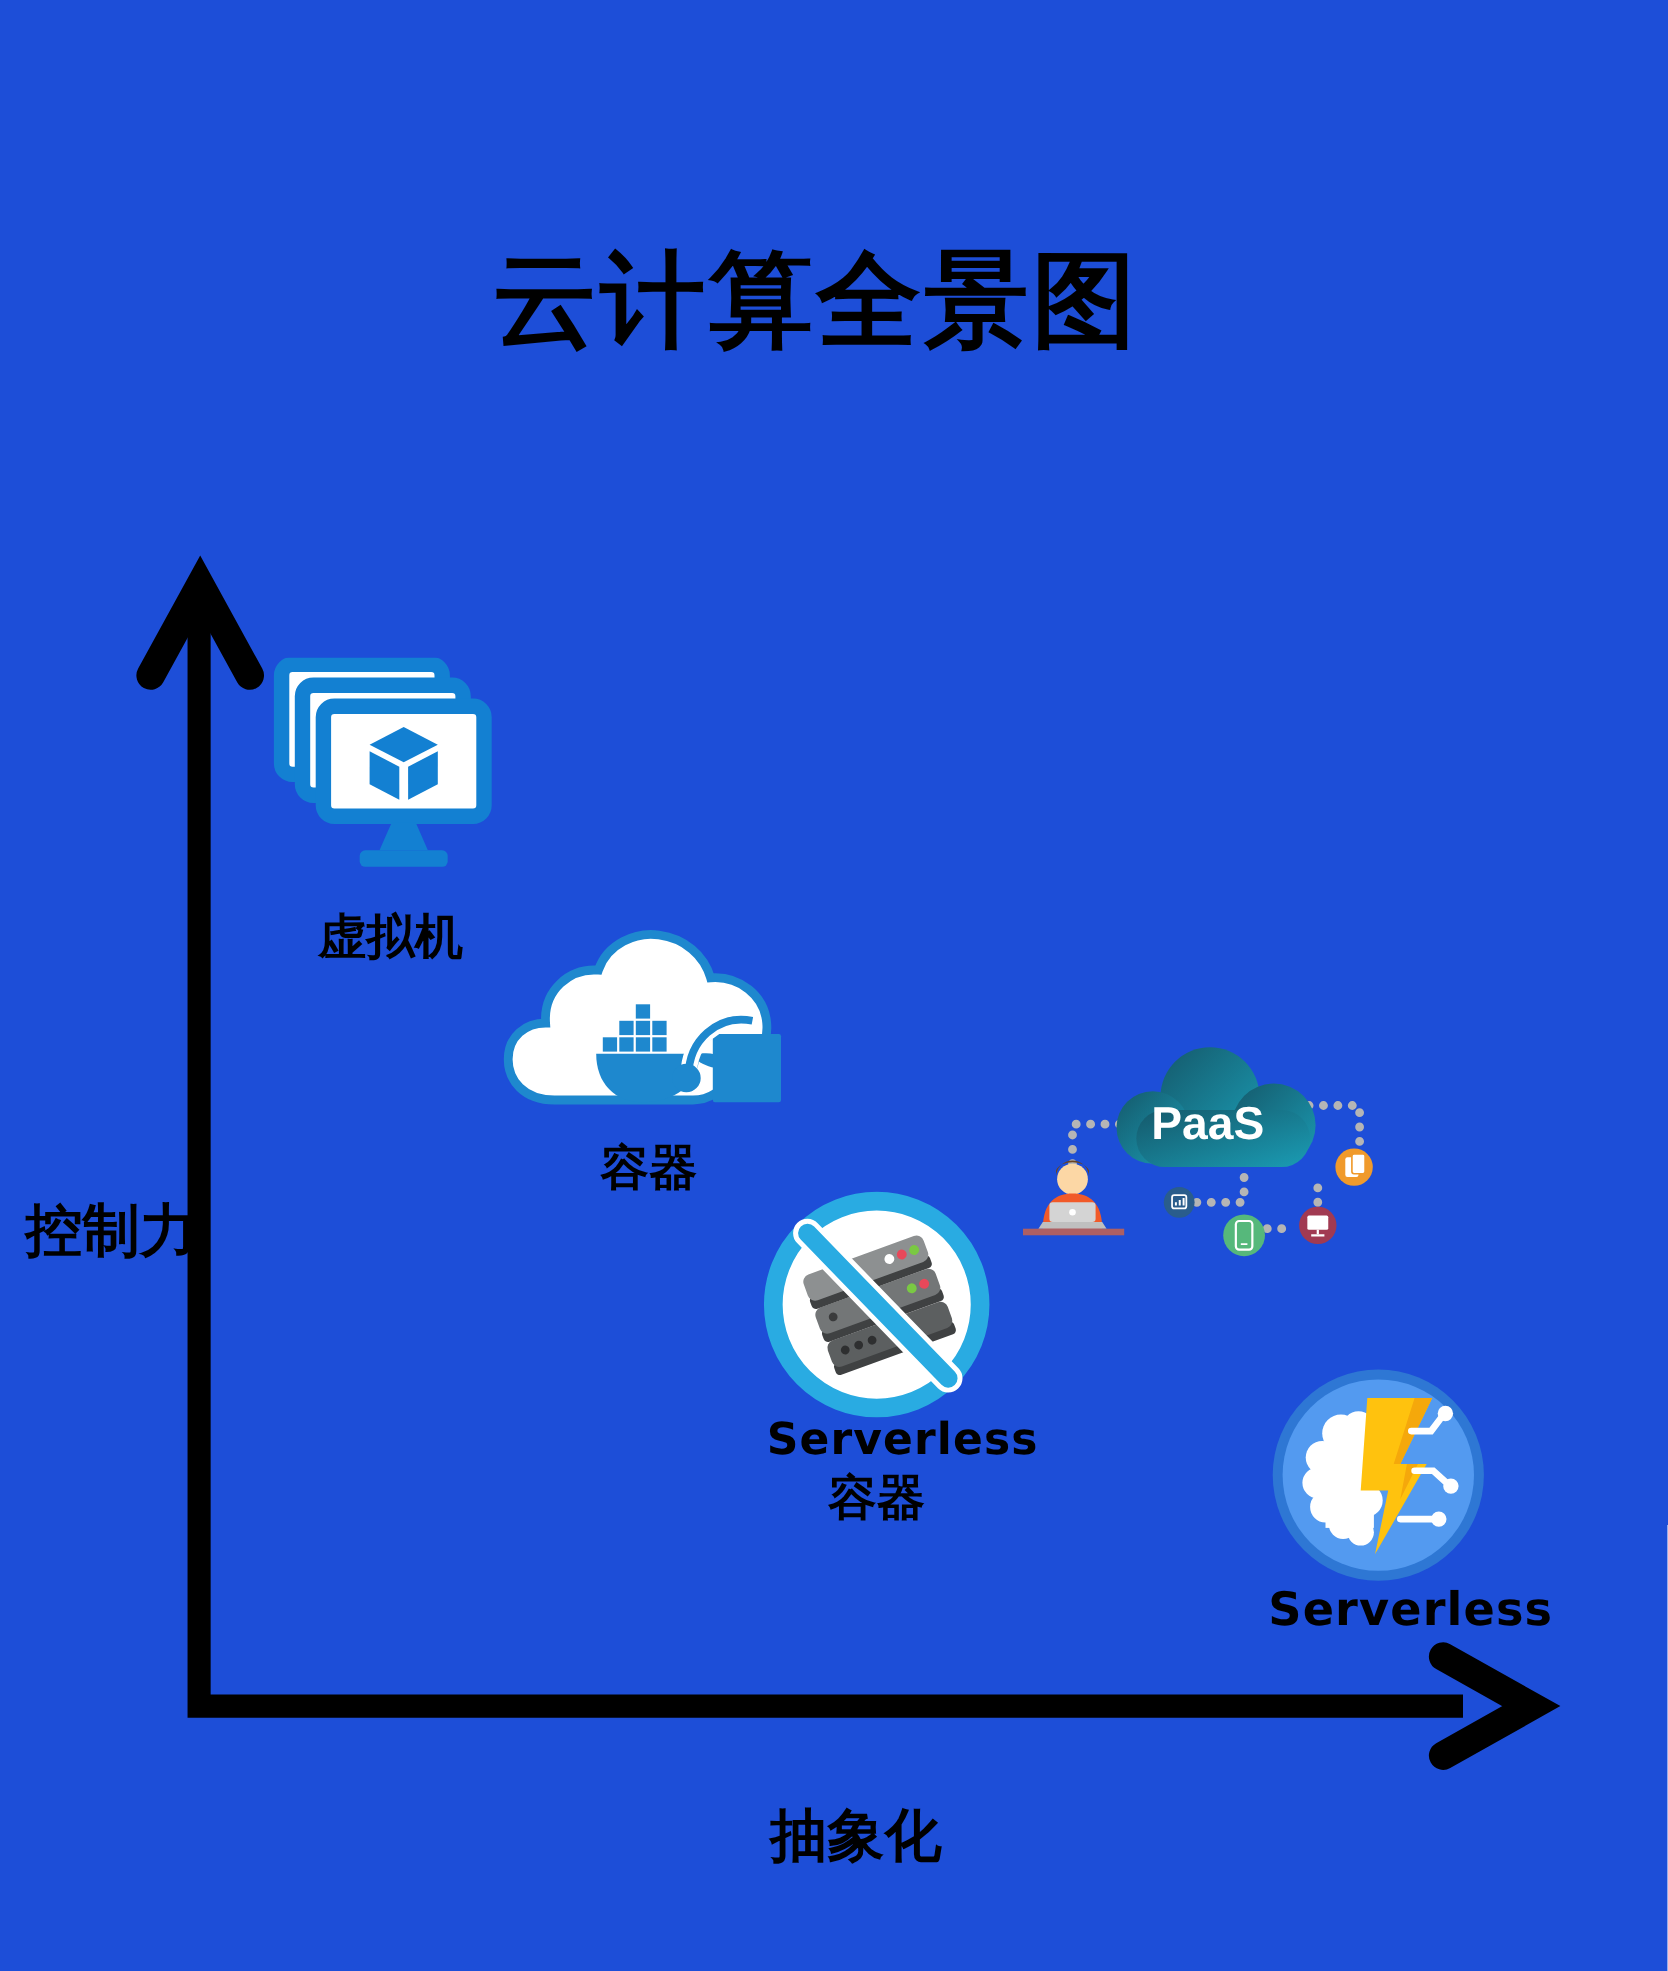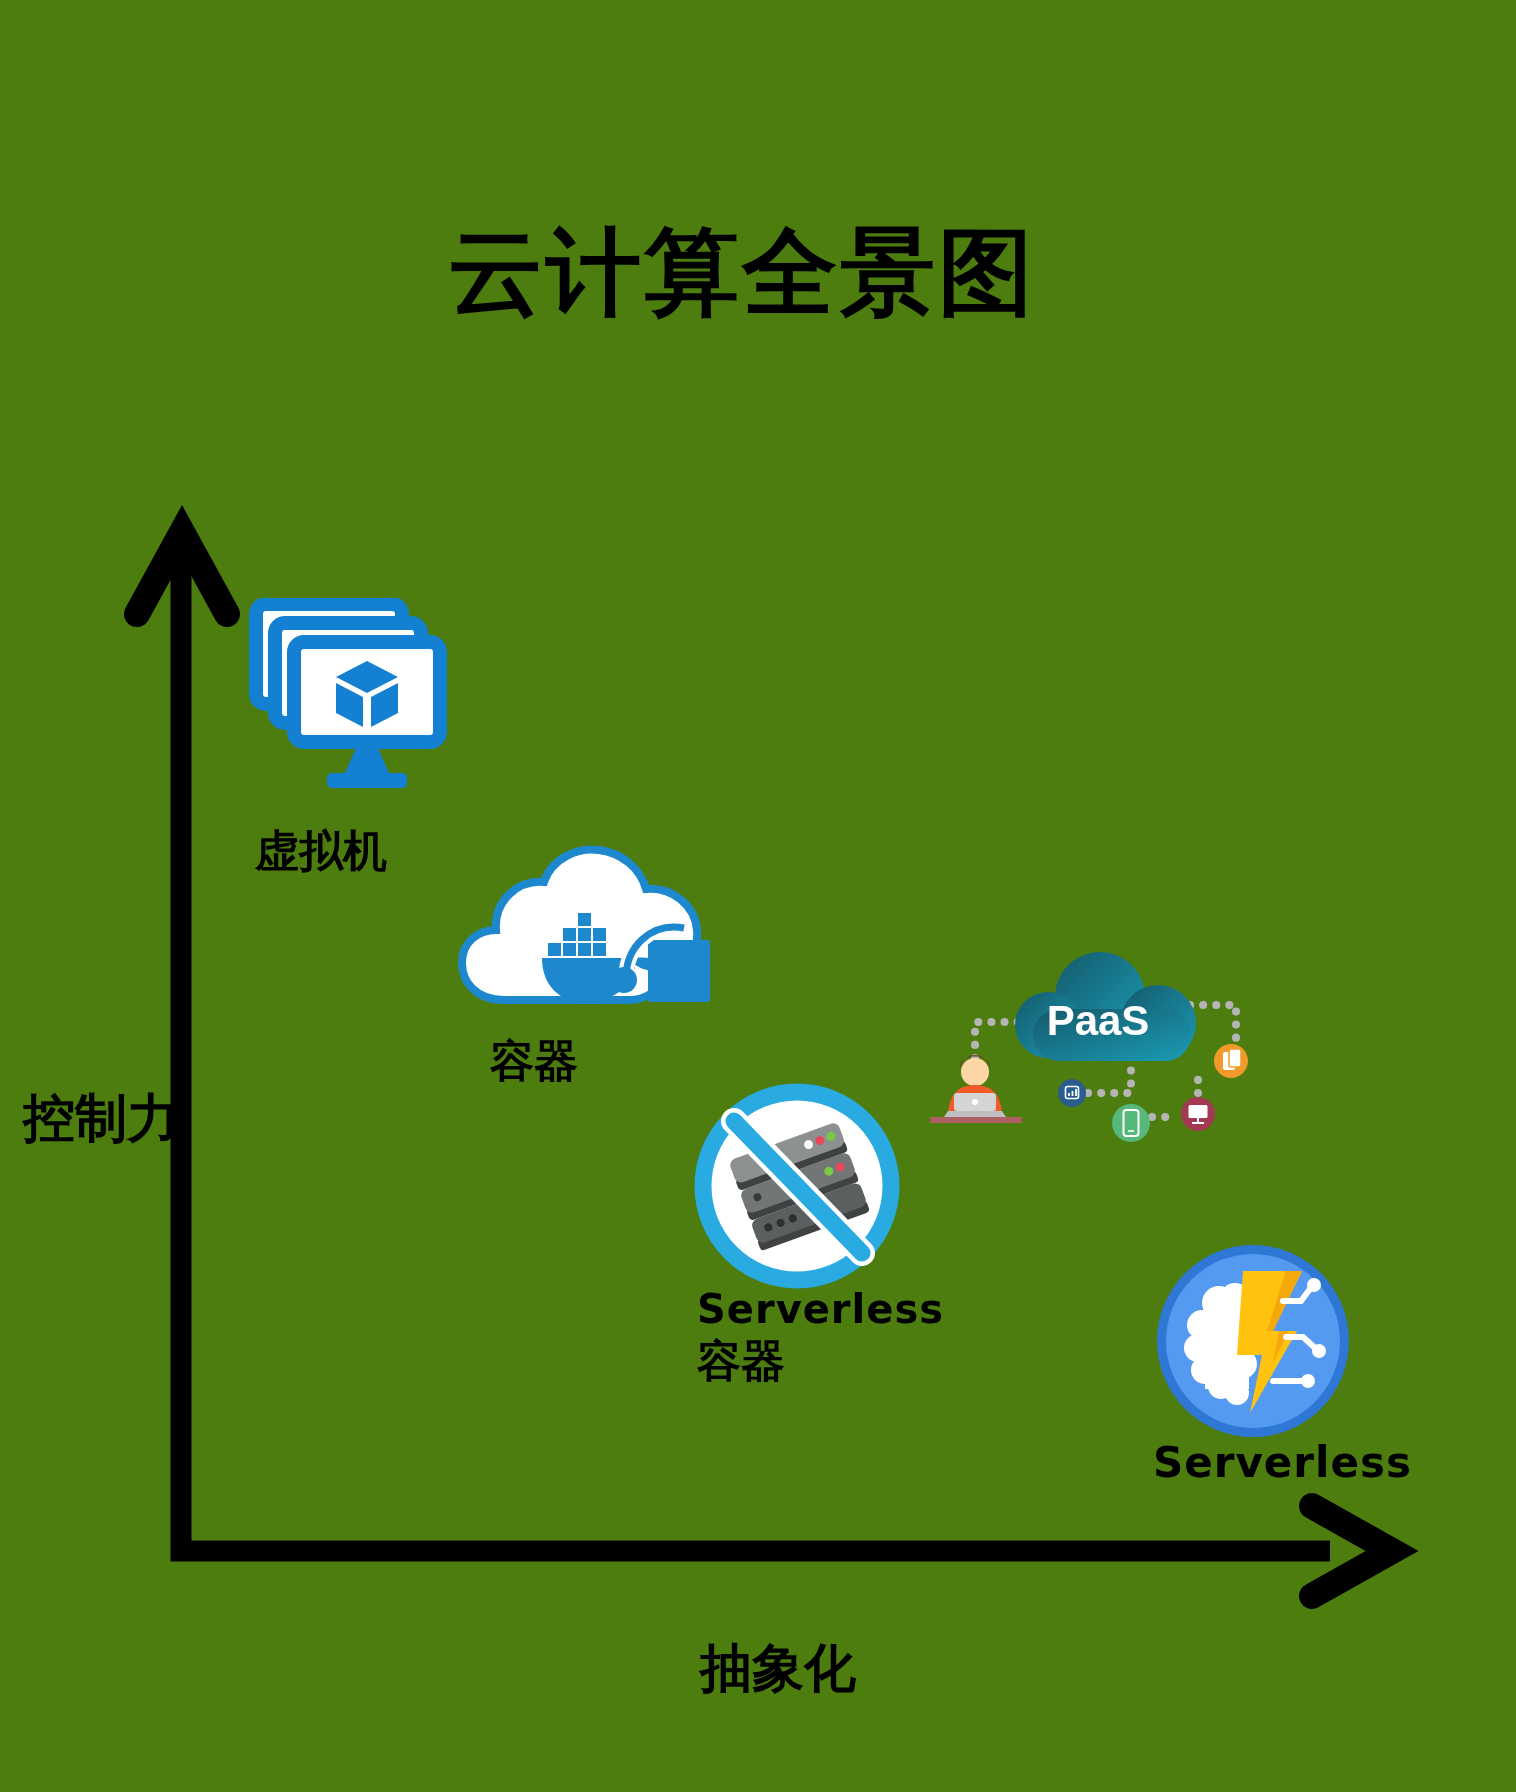--- a/index.html
+++ b/index.html
@@ -1,20 +1,20 @@
 <!DOCTYPE html>
 <html><head>
 <meta charset="utf-8">
 <style>
   html,body{margin:0;padding:0;background:#fff;}
-  .canvas{position:relative;width:1516px;height:1792px;background:#4d7c0f;overflow:hidden;
+  .canvas{position:relative;width:1516px;height:1792px;background:#1d4ed8;overflow:hidden;
           font-family:"DejaVu Sans","Liberation Sans",sans-serif;}
   .abs{position:absolute;}
   .title{left:448px;top:210px;font-size:95px;font-weight:800;color:#000;letter-spacing:3px;white-space:nowrap;}
-  .lbl{color:#000;font-weight:700;white-space:nowrap;}
+  .lbl{color:#000;font-weight:700;text-align:center;white-space:nowrap;}
   .lbl-vm{left:255px;top:822px;width:200px;font-size:44px;}
   .lbl-container{left:490px;top:1032px;width:200px;font-size:44px;}
   .lbl-sc-en{left:697px;top:1286px;width:200px;font-size:40px;letter-spacing:1px;}
   .lbl-sc-zh{left:697px;top:1332px;width:200px;font-size:44px;}
   .lbl-paas{left:1000px;top:1162px;width:200px;font-size:42px;}
   .lbl-sls{left:1153px;top:1438px;width:200px;font-size:42px;letter-spacing:1px;}
   .lbl-y{left:23px;top:1084px;font-size:52px;}
   .lbl-x{left:700px;top:1634px;font-size:52px;font-family:Liberation Mono, monospace;}
   svg{display:block;}
 </style>

